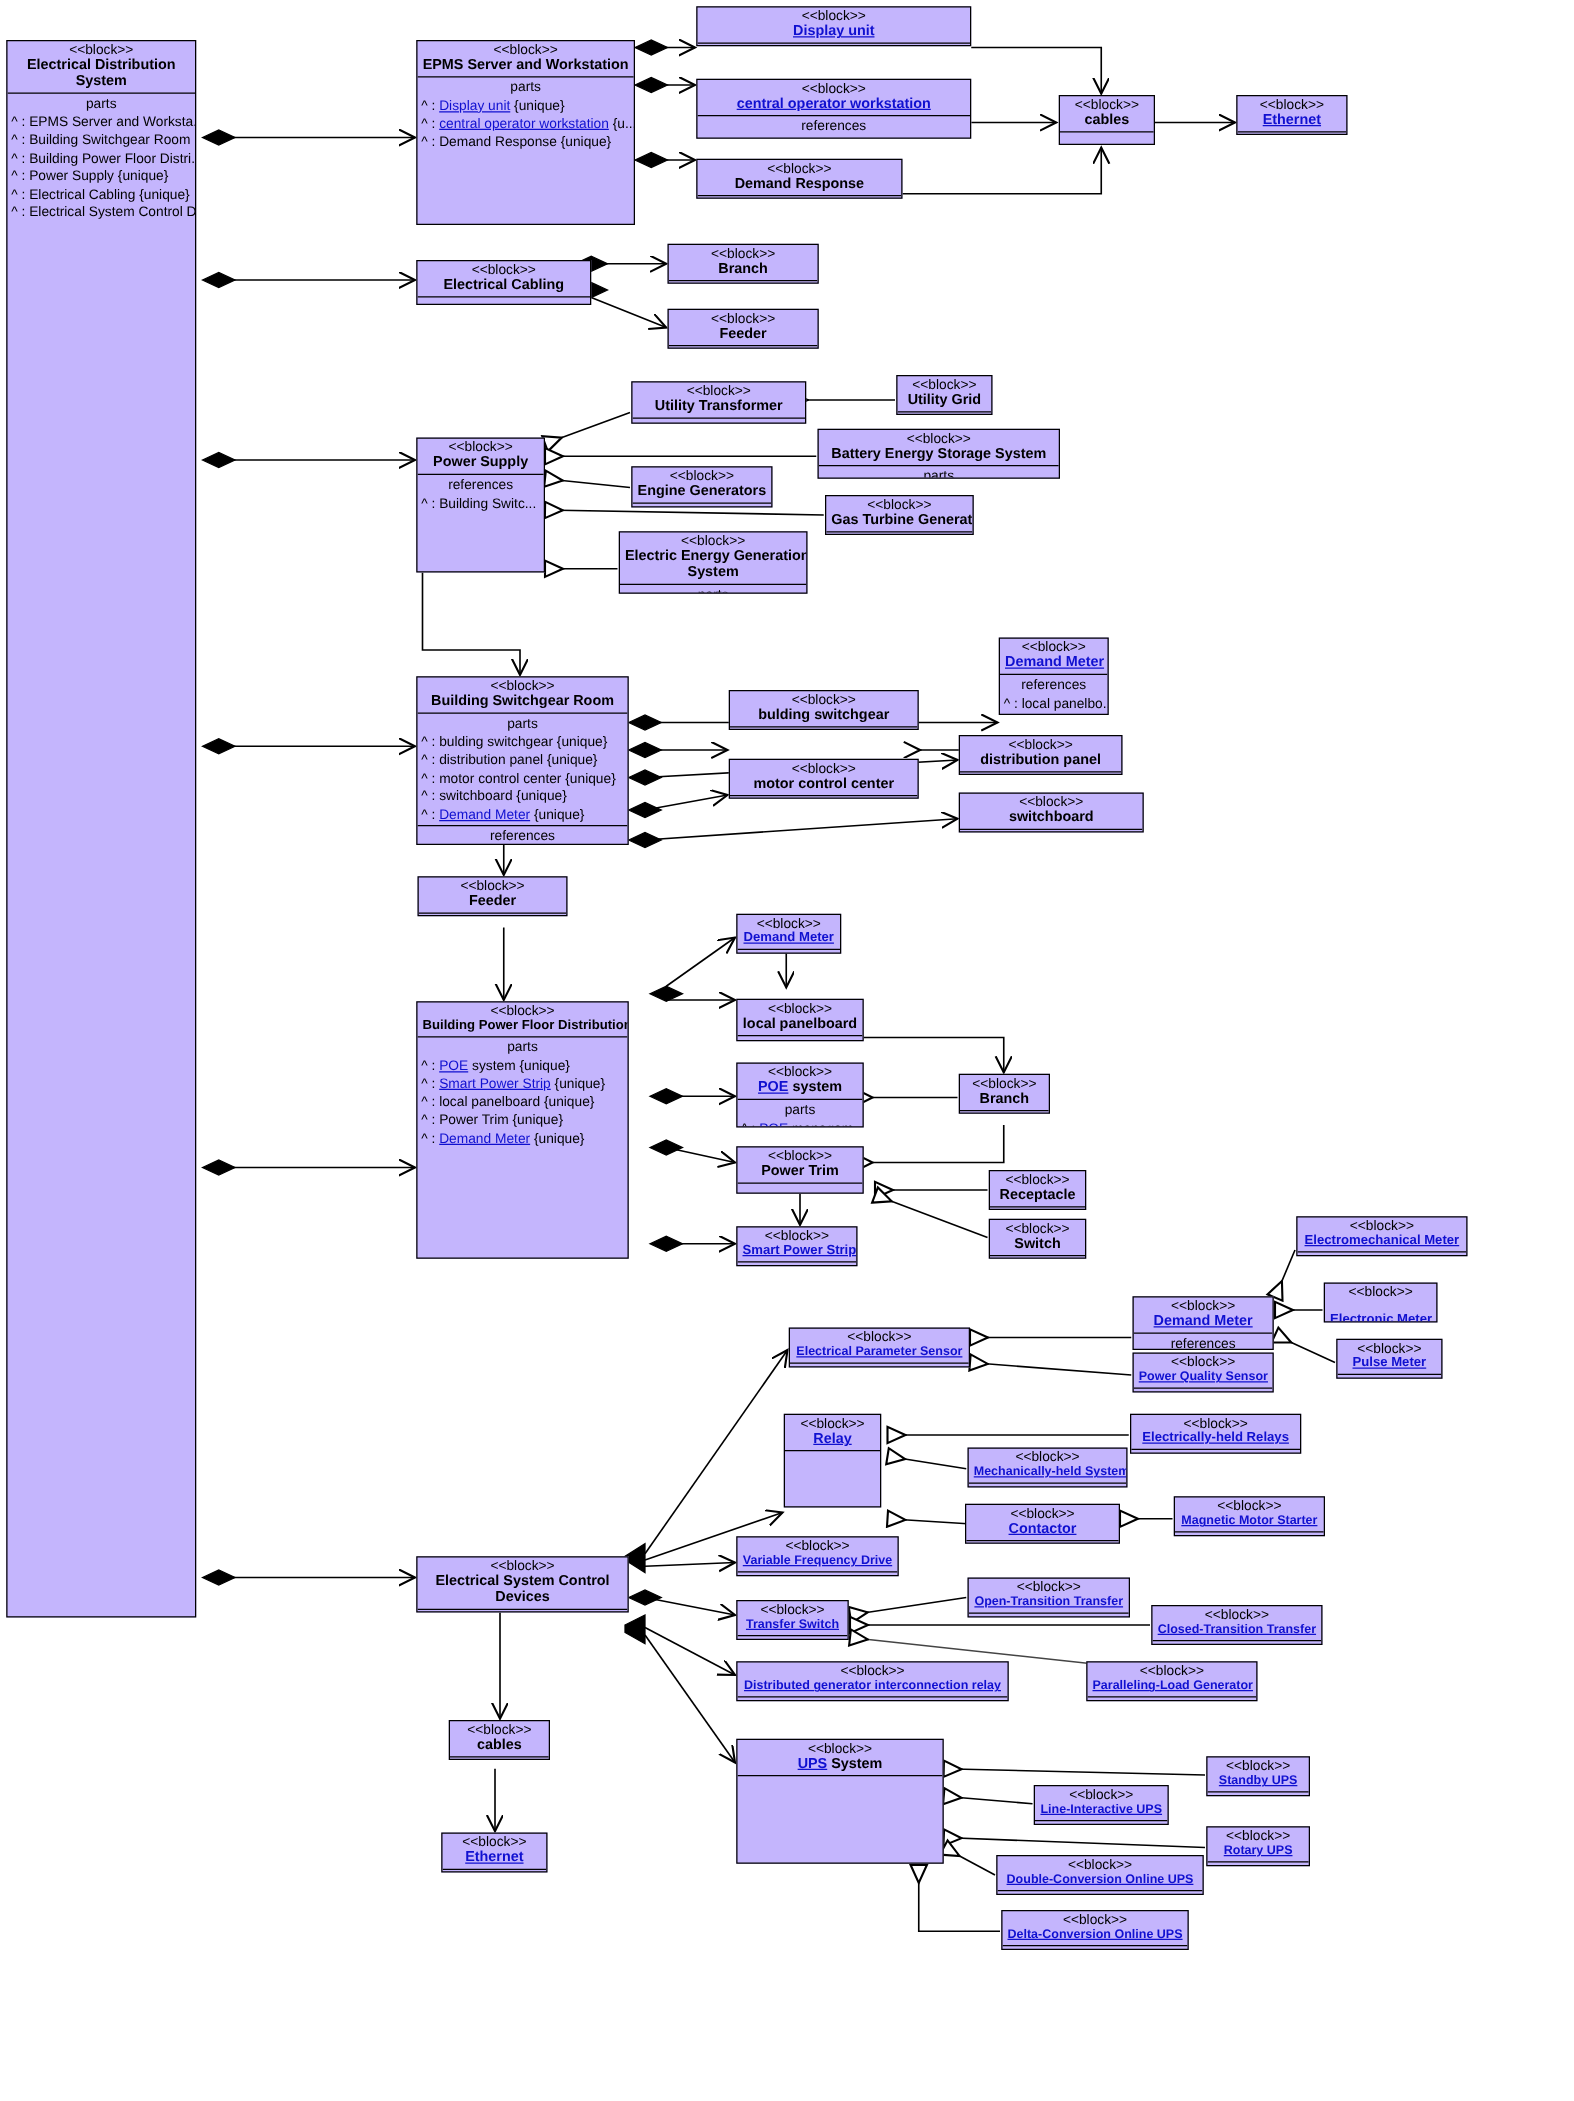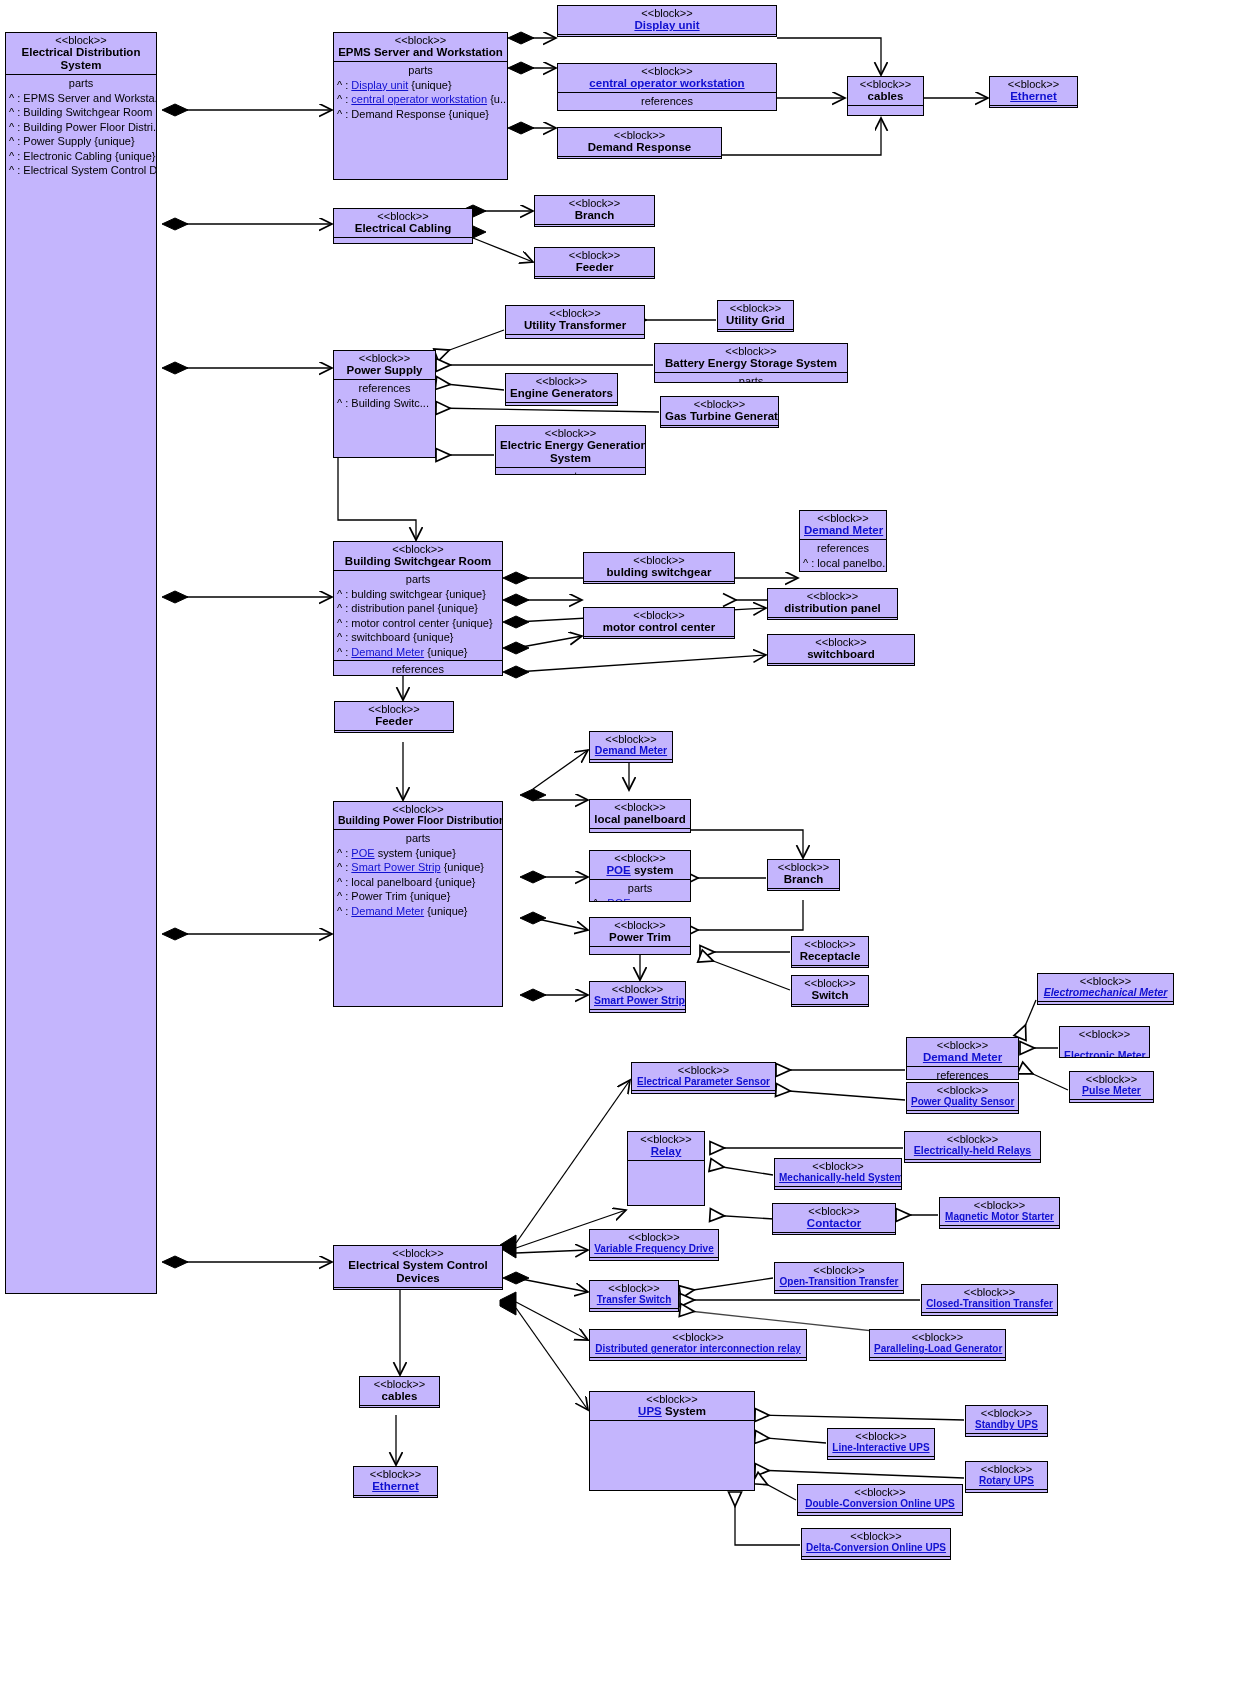--- a/index.html
+++ b/index.html
@@ -174,21 +174,21 @@
     <div class="stereo">&lt;&lt;block&gt;&gt;</div>
     <div class="bname">Electrical Distribution</div>
     <div class="bname">System</div>
   </div>
   <div class="compart sep">
     <div class="ctitle">parts</div>
     <div class="prop">^ : EPMS Server and Worksta...</div>
     <div class="prop">^ : Building Switchgear Room ...</div>
     <div class="prop">^ : Building Power Floor Distri...</div>
     <div class="prop">^ : Power Supply {unique}</div>
-    <div class="prop">^ : Electronic Cabling {unique}</div>
+    <div class="prop">^ : Electrical Cabling {unique}</div>
     <div class="prop">^ : Electrical System Control D...</div>
   </div>
 </div>
 
 <div class="block" style="left:333px;top:32px;width:175px;height:148px;">
   <div class="bhead">
     <div class="stereo">&lt;&lt;block&gt;&gt;</div>
     <div class="bname">EPMS Server and Workstation</div>
   </div>
   <div class="compart sep">
@@ -476,21 +476,21 @@
   <div class="bhead">
     <div class="stereo">&lt;&lt;block&gt;&gt;</div>
     <div class="bname lnk" style="font-size:10.5px;">Smart Power Strip</div>
   </div>
   <div class="compart sep emptyc"></div>
 </div>
 
 <div class="block" style="left:1037px;top:973px;width:137px;height:32px;">
   <div class="bhead">
     <div class="stereo">&lt;&lt;block&gt;&gt;</div>
-    <div class="bname lnk" style="font-size:10.5px;font-style:italic;">Electromechanical Meter</div>
+    <div class="bname lnk" style="font-size:10.5px;">Electromechanical Meter</div>
   </div>
   <div class="compart sep emptyc"></div>
 </div>
 
 <div class="block" style="left:1059px;top:1026px;width:91px;height:32px;">
   <div class="bhead">
     <div class="stereo">&lt;&lt;block&gt;&gt;</div>
     <div class="bname lnk" style="font-size:10.5px;margin-top:10px;">Electronic Meter</div>
   </div>
   <div class="compart sep emptyc"></div>

